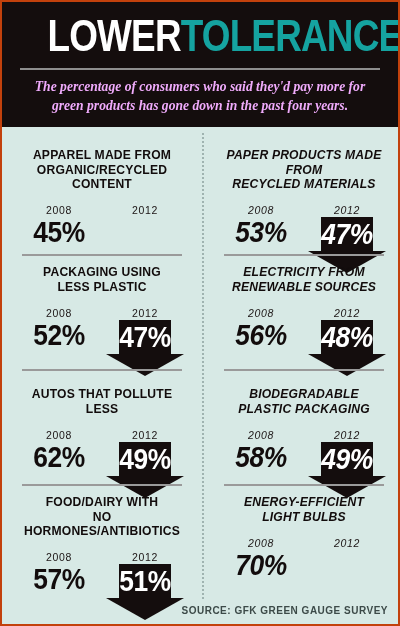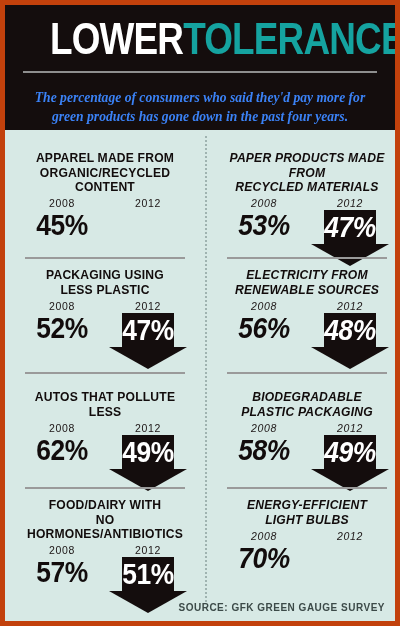--- a/index.html
+++ b/index.html
@@ -12,21 +12,21 @@
     background: #d7e9e5;
     font-family: "Liberation Sans", sans-serif;
     overflow: hidden;
   }
   .infographic {
     position: relative;
     width: 400px;
     height: 626px;
     background: #d7e9e5;
     box-sizing: border-box;
-    border: 5px solid #c2410c;
+    border: 2px solid #c2410c;
     overflow: hidden;
   }
 
   
   .header {
     background: #140d0d;
     height: 125px;
     box-sizing: border-box;
     padding: 6px 12px 0 12px;
     position: relative;
@@ -46,28 +46,28 @@
   .title .w1 { color: #ffffff; }
   .title .w2 { color: #15a3a0; }
 
   .title-rule {
     height: 2px;
     background: #8e8e8e;
     margin: 6px 6px 0 6px;
   }
 
   .subtitle {
-    color: #3b82f6;
+    color: #f0abfc;
     font-family: "Liberation Serif", serif;
     font-style: italic;
     font-weight: bold;
     font-size: 13.6px;
     line-height: 19px;
     text-align: center;
-    padding: 15px 14px 0 14px;
+    padding: 7px 14px 0 14px;
   }
 
   
   .grid {
     position: relative;
     height: 500px;
   }
   .vdivider {
     position: absolute;
     left: 200px;
@@ -118,20 +118,21 @@
   .stats {
     display: flex;
     align-items: flex-start;
     justify-content: center;
     margin-top: 2px;
   }
   .stat {
     width: 86px;
     text-align: center;
     position: relative;
+    margin-top: 10px;
   }
   .year {
     font-family: "Liberation Sans Narrow", "Liberation Sans", sans-serif;
     font-size: 10.5px;
     font-weight: normal;
     color: #1b1414;
     letter-spacing: 0.6px;
     margin-bottom: 1px;
   }
   .val-old {

